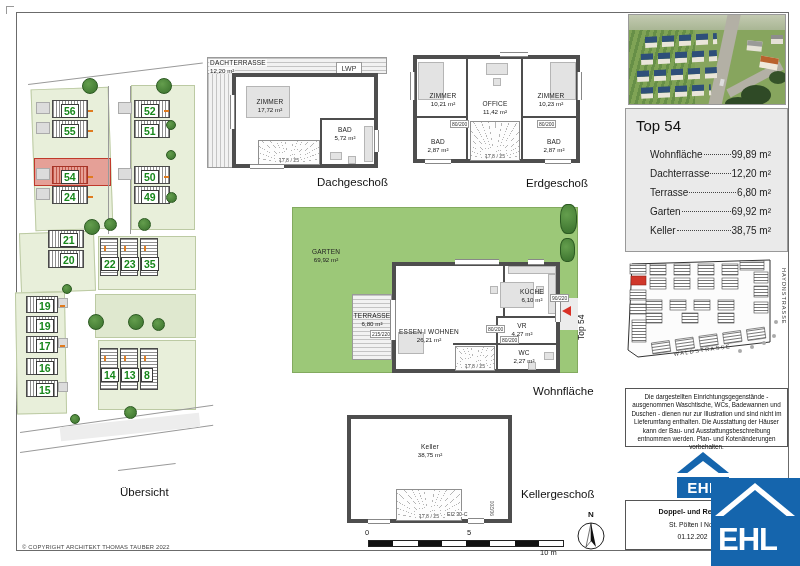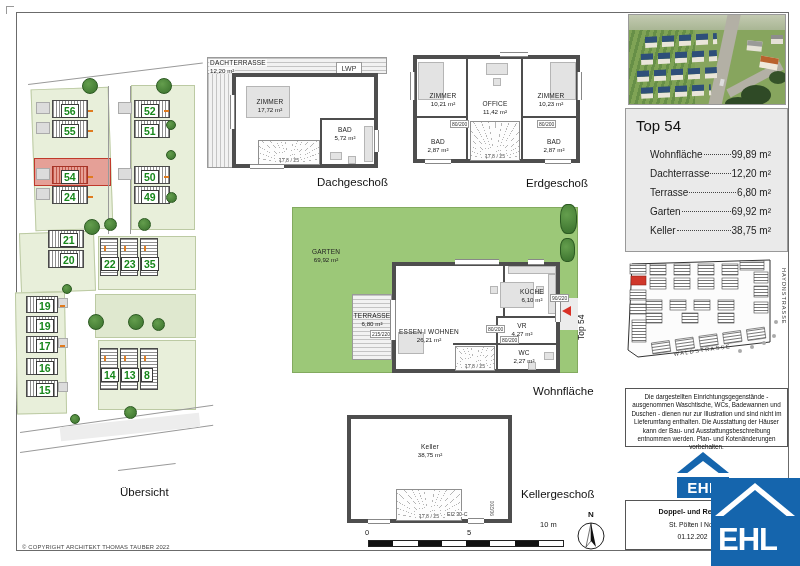--- a/index.html
+++ b/index.html
@@ -301,21 +301,21 @@
   <span class="stairlbl">17,8 / 25</span>
 </div>
 <div class="abs winH" style="left:368px;top:519px;width:22px;height:5px"></div>
 <div class="abs winH" style="left:468px;top:518px;width:16px;height:6px"></div>
 <div class="abs dim" style="left:446px;top:511px;border:none;font-size:5.2px">EI2 30-C</div>
 <div class="abs topmark" style="left:489px;top:516px;font-size:5px;color:#555">90/200</div>
 <div class="abs glabel" style="left:521px;top:488px">Kellergeschoß</div>
 
 <span class="abs slabel" style="left:365px;top:528px">0</span>
 <span class="abs slabel" style="left:467px;top:528px">5</span>
-<span class="abs slabel" style="left:540px;top:520px">10 m</span>
+<span class="abs slabel" style="left:540px;top:548px">10 m</span>
 <div class="abs" style="left:368px;top:540px;width:196px;height:7px;border:1px solid #222;display:flex">
   <div class="scaleseg" style="flex:1;background:#111"></div>
   <div class="scaleseg" style="flex:1;background:#fff"></div>
   <div class="scaleseg" style="flex:1;background:#111"></div>
   <div class="scaleseg" style="flex:1;background:#fff"></div>
   <div class="scaleseg" style="flex:1;background:#111"></div>
   <div class="scaleseg" style="flex:1;background:#fff"></div>
   <div class="scaleseg" style="flex:1;background:#111"></div>
   <div class="scaleseg" style="flex:1;background:#fff"></div>
 </div>

